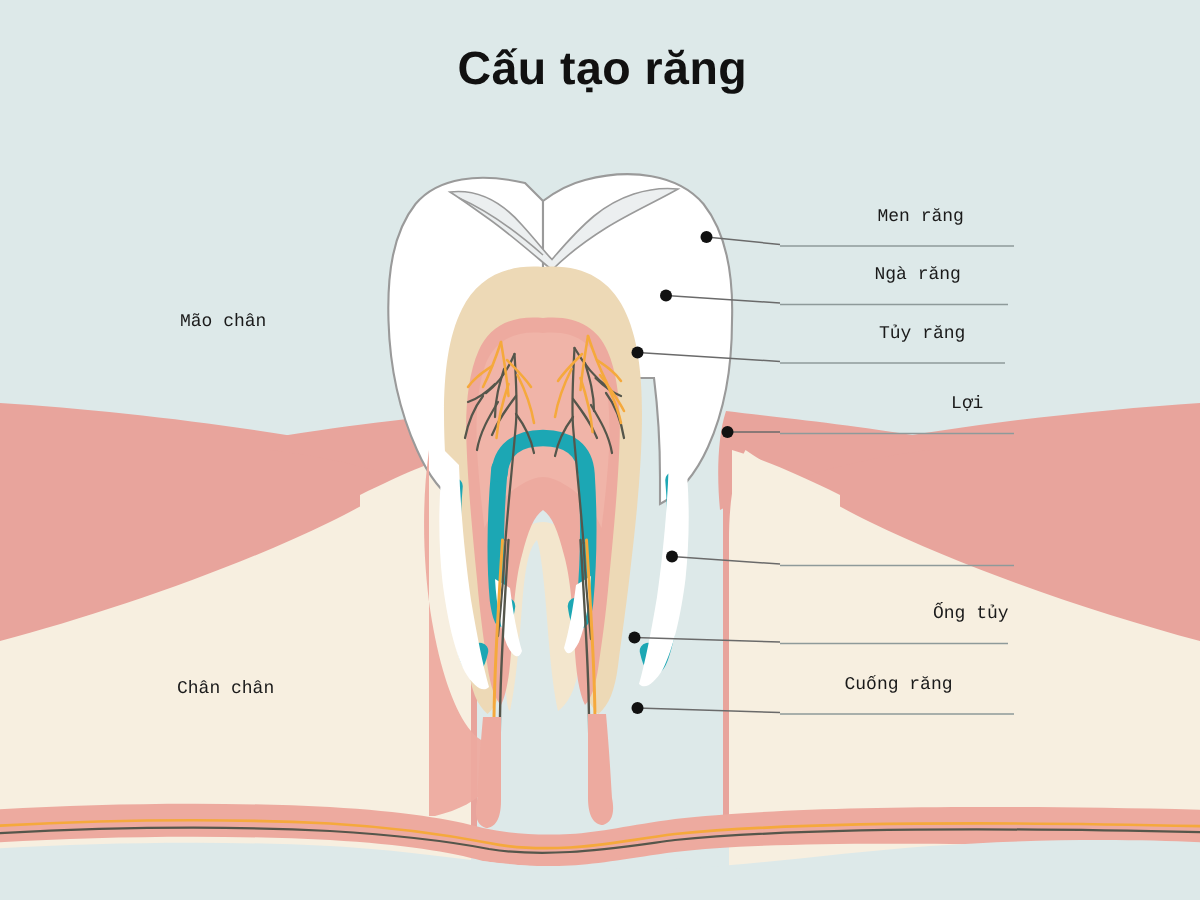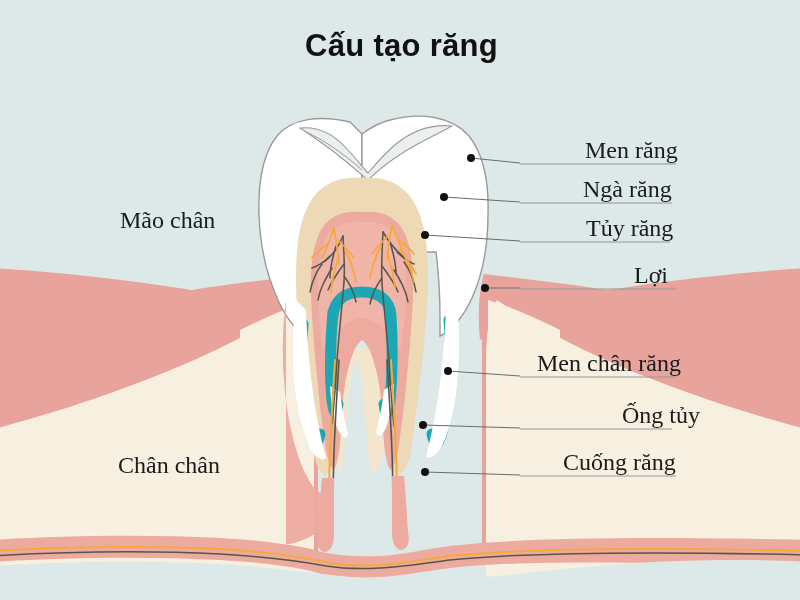--- a/index.html
+++ b/index.html
@@ -21,24 +21,24 @@
     position: absolute;
     left: 0;
     top: 0;
     width: 800px;
     height: 600px;
     display: block;
   }
   .label-text {
     position: absolute;
     color: #1a1a1a;
-    font-size: 24px;
+    font-size: 12px;
     line-height: 1;
     white-space: nowrap;
-    font-family: Liberation Serif, serif;
+    font-family: Liberation Mono, monospace;
   }
   .label-title {
     position: absolute;
     color: #111111;
     font-size: 31px;
     font-weight: bold;
     white-space: nowrap;
     letter-spacing: 0.3px;
     font-family: "Liberation Sans", sans-serif;
   }
@@ -340,17 +340,16 @@
 
   <div class="label-title" style="left:305px; top:28px;">Cấu tạo răng</div>
 
   <div class="label-text" style="left:120px; top:208px;">Mão chân</div>
   <div class="label-text" style="left:118px; top:453px;">Chân chân</div>
 
   <div class="label-text" style="left:585px; top:138px;">Men răng</div>
   <div class="label-text" style="left:583px; top:177px;">Ngà răng</div>
   <div class="label-text" style="left:586px; top:216px;">Tủy răng</div>
   <div class="label-text" style="left:634px; top:263px;">Lợi</div>
-  <div class="label-text" style="left:537px; top:351px;">Men chân răng</div>
   <div class="label-text" style="left:594px; top:403px;margin-left:28px;">Ống tủy</div>
   <div class="label-text" style="left:563px; top:450px;">Cuống răng</div>
 
 </div>
 
 </body></html>

